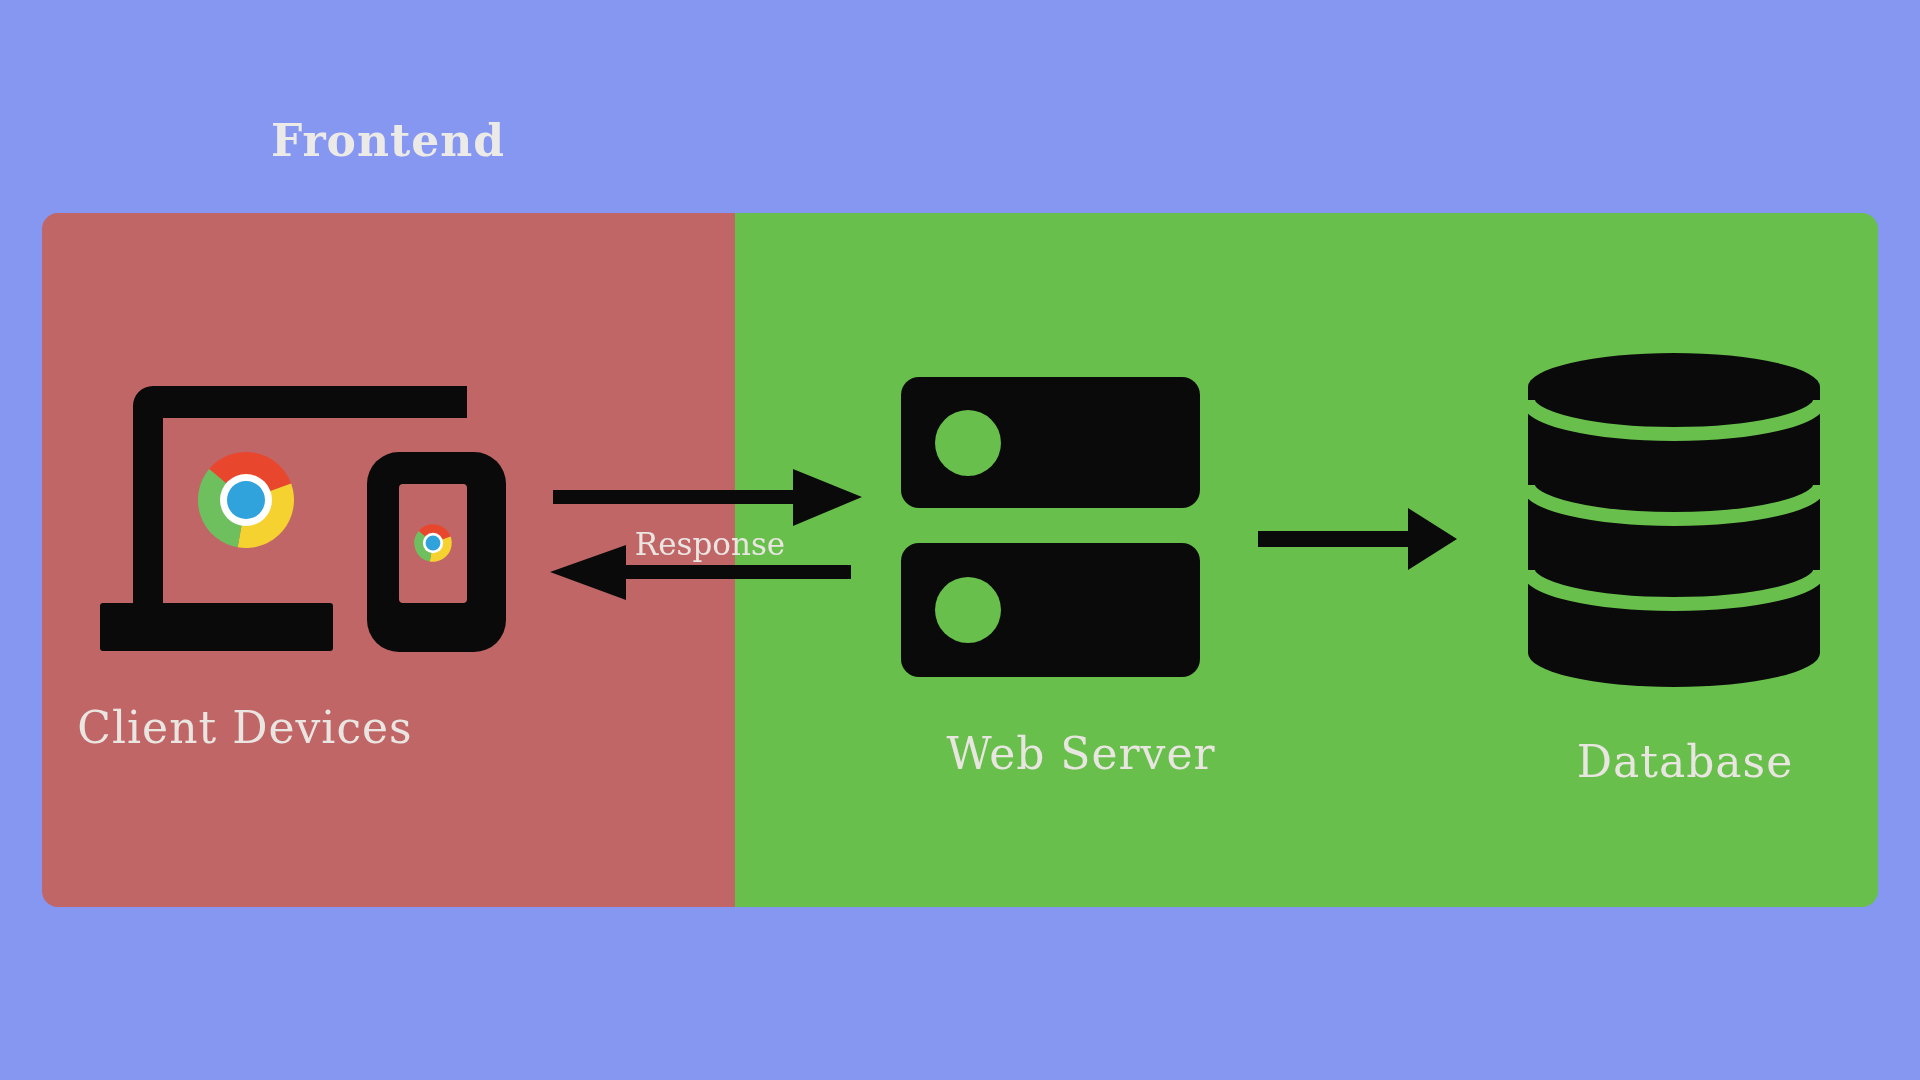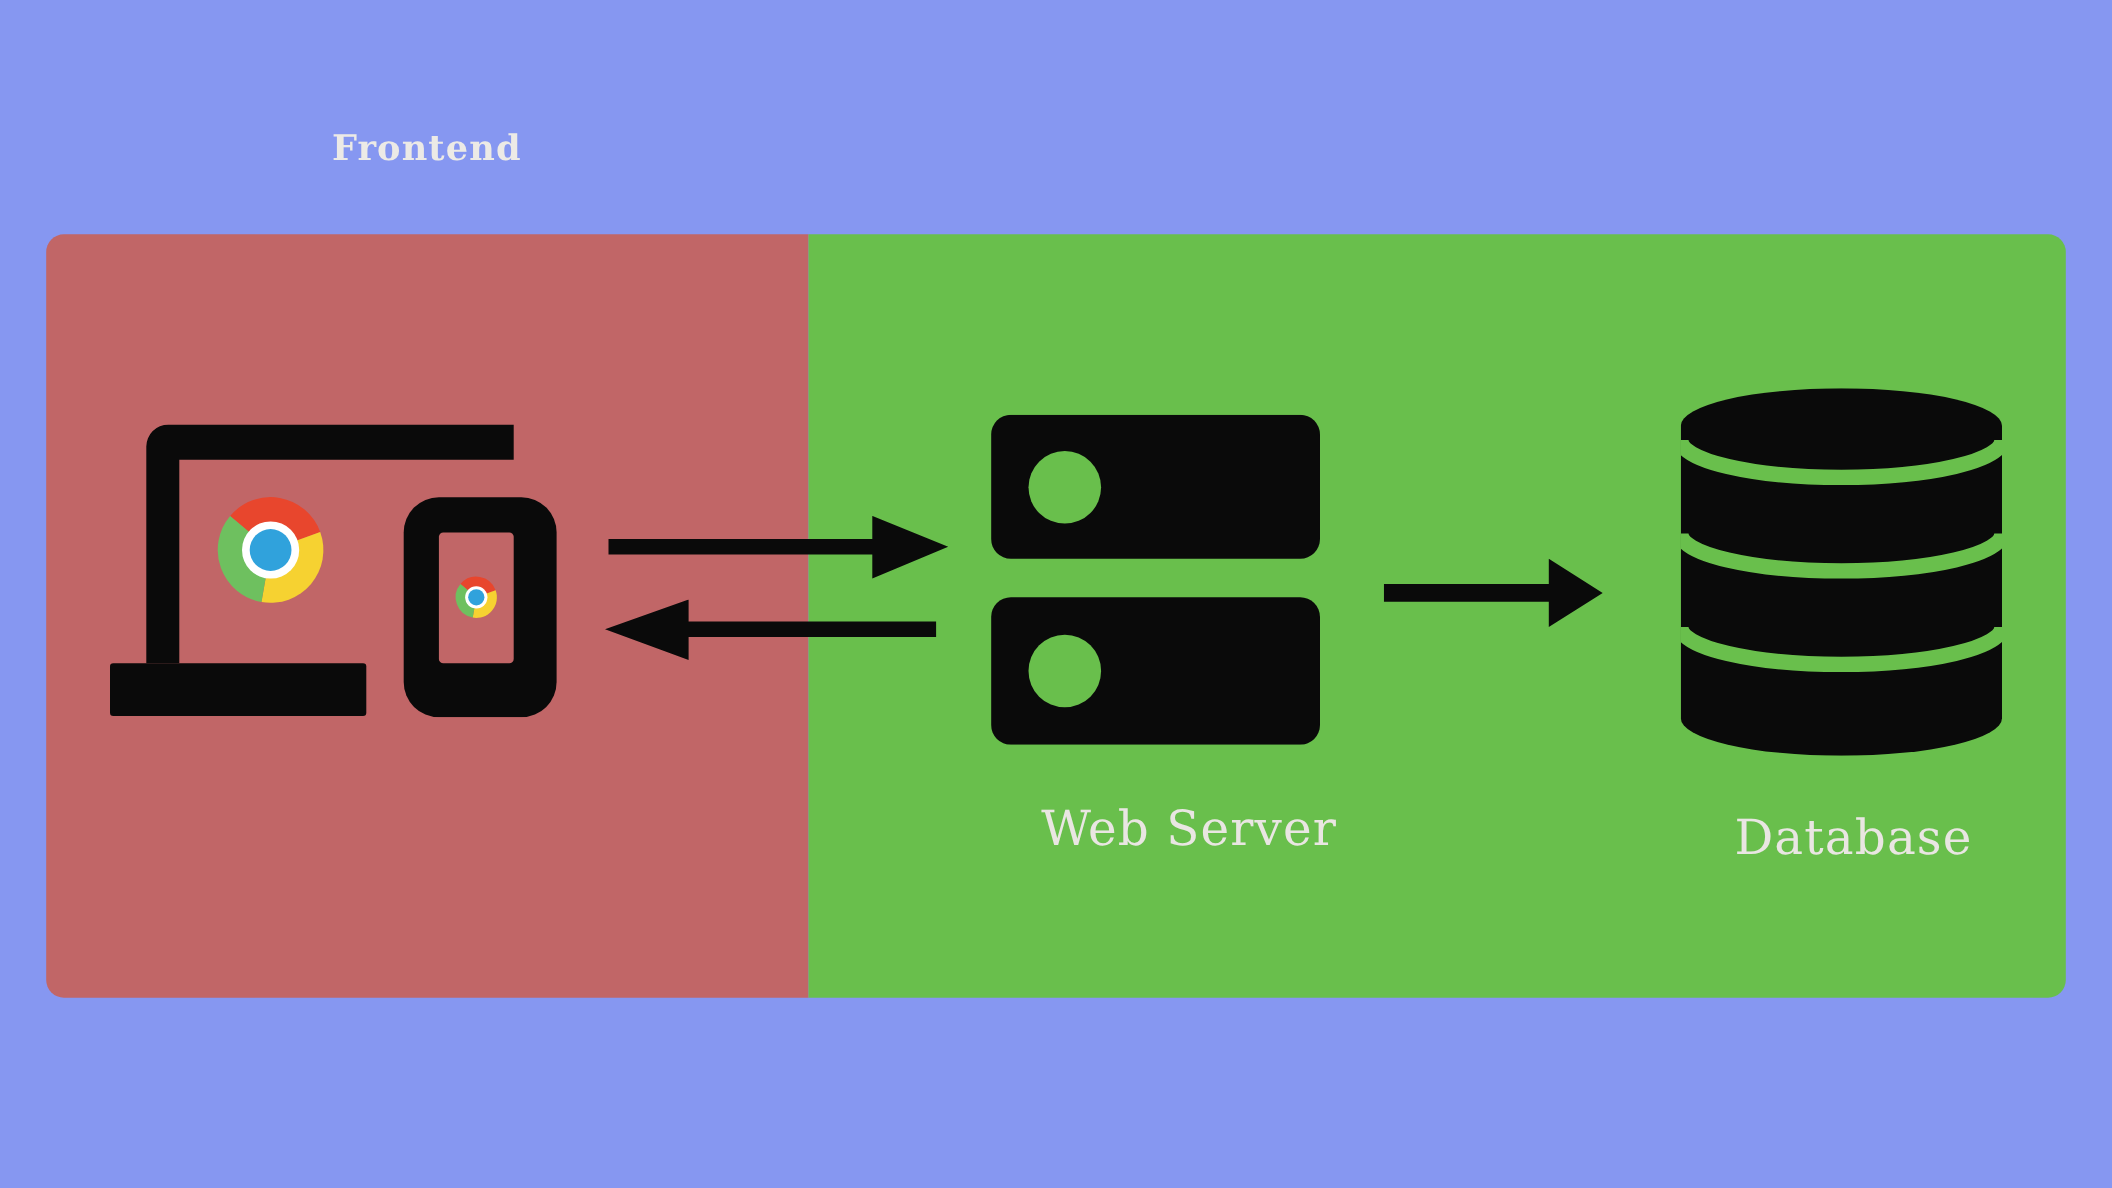--- a/index.html
+++ b/index.html
@@ -10,21 +10,21 @@
   *{margin:0;padding:0;box-sizing:border-box}
   html,body{width:1920px;height:1080px;overflow:hidden}
   body{background:var(--bg);font-family:"DejaVu Serif","Liberation Serif",serif;position:relative}
   .canvas{position:absolute;left:0;top:0;width:1920px;height:1080px}
 
   .zone{position:absolute;top:213px;height:694px}
   .zone-frontend{left:42px;width:693px;background:var(--zone-frontend);border-radius:16px 0 0 16px}
   .zone-backend{left:735px;width:1143px;background:var(--zone-backend);border-radius:0 16px 16px 0}
 
   .zone-title{position:absolute;top:115px;width:500px;text-align:center;
-    font-size:32px;font-weight:bold;color:var(--title);letter-spacing:1px}
+    font-size:44px;font-weight:bold;color:var(--title);letter-spacing:1px}
   .zone-title.frontend{left:138px}
   .zone-title.backend{left:1060px}
 
   .node-label{position:absolute;color:var(--text);text-align:center;font-size:44px;letter-spacing:1px;width:420px}
   .label-client{left:35px;top:702px}
   .label-server{left:871px;top:728px}
   .label-database{left:1475px;top:736px}
 
   .arrow-label{position:absolute;color:var(--text);text-align:center;font-size:31px;width:300px}
   .label-request{left:550px;top:452px}
@@ -78,35 +78,37 @@
   </svg>
 
   <svg class="icon-svg" style="left:553px;top:469px" width="310" height="58" viewBox="0 0 310 58">
     <polygon class="ink" points="0,21 240,21 240,0 309,28 240,57 240,35 0,35"></polygon>
   </svg>
 
   <svg class="icon-svg" style="left:550px;top:545px" width="302" height="56" viewBox="0 0 302 56">
     <polygon class="ink" points="301,20 76,20 76,0 0,27 76,55 76,34 301,34"></polygon>
   </svg>
 
+  <div class="arrow-label label-response">Response</div>
 
   <svg class="icon-svg" style="left:901px;top:377px" width="299" height="300" viewBox="0 0 299 300">
     <rect class="ink" x="0" y="0" width="299" height="131" rx="18"></rect>
     <circle class="zone-green-fill" cx="67" cy="66" r="33"></circle>
     <rect class="ink" x="0" y="166" width="299" height="134" rx="18"></rect>
     <circle class="zone-green-fill" cx="67" cy="233" r="33"></circle>
   </svg>
 
   <svg class="icon-svg" style="left:1258px;top:508px" width="200" height="62" viewBox="0 0 200 62">
     <polygon class="ink" points="0,23 150,23 150,0 199,31 150,62 150,39 0,39"></polygon>
   </svg>
 
   <svg class="icon-svg" style="left:1528px;top:353px" width="292" height="334" viewBox="0 0 292 334">
     <path class="ink" d="M 0 34 A 146 34 0 0 1 292 34 L 292 300 A 146 34 0 0 1 0 300 Z"></path>
     <path class="sep" d="M 0 47 A 146 34 0 0 0 292 47"></path>
     <path class="sep" d="M 0 132 A 146 34 0 0 0 292 132"></path>
     <path class="sep" d="M 0 217 A 146 34 0 0 0 292 217"></path>
   </svg>
 
+  <div class="node-label label-client">Client Devices</div>
   <div class="node-label label-server">Web Server</div>
   <div class="node-label label-database">Database</div>
 
 </div>
 
 </body></html>

